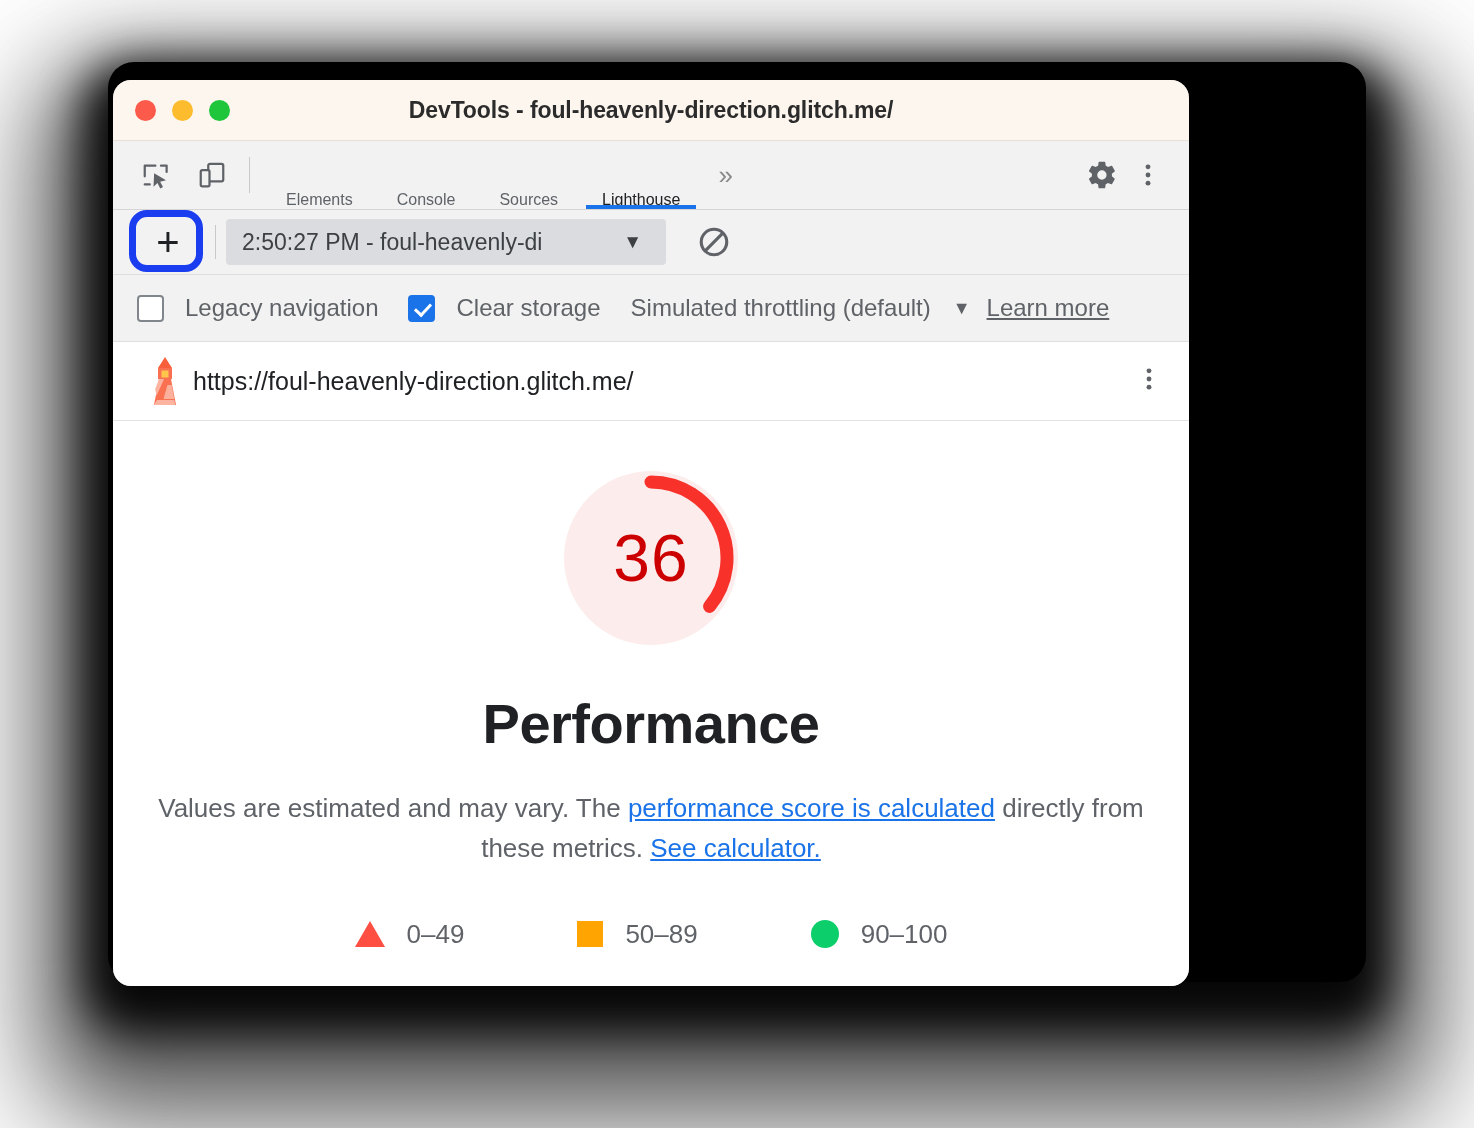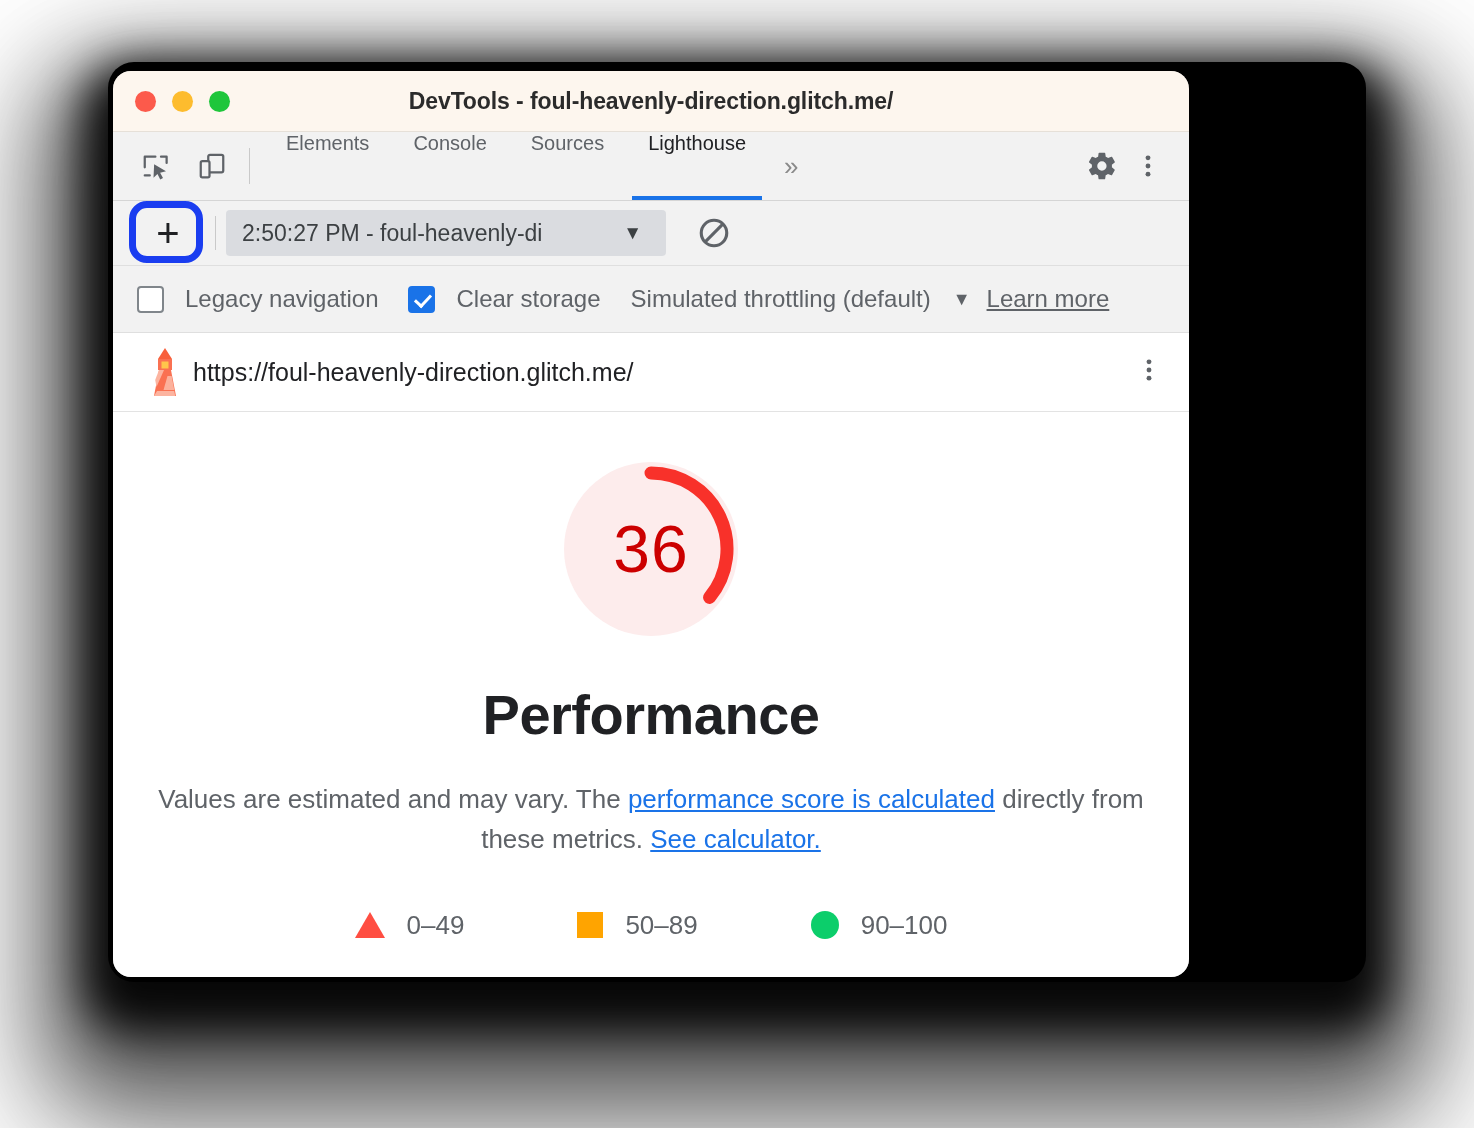--- a/index.html
+++ b/index.html
@@ -32,21 +32,21 @@
       0 26px 44px 24px rgba(0,0,0,0.92),
       0 60px 90px 60px rgba(0,0,0,0.55),
       0 90px 130px 90px rgba(0,0,0,0.22);
     background: #000;
   }
 
   
   #window {
     position: absolute;
     left: 113px;
-    top: 71px;
+    top: 80px;
     width: 1076px;
     height: 906px;
     border-radius: 18px;
     overflow: hidden;
     background: #a3a3a3;
     display: flex;
     flex-direction: column;
   }
 
   
@@ -105,23 +105,23 @@
     background: #c9c9c9;
     margin: 16px 14px;
     flex: none;
   }
   .tabs {
     display: flex;
     align-items: stretch;
   }
   .tab {
     display: flex;
-    align-items: flex-start;
+    align-items: flex-end;
     padding: 0 22px;
-    font-size: 20px;
+    font-size: 16px;
     color: #5f6368;
     position: relative;
     white-space: nowrap;
   }
   .tab.active { color: #202124; }
   .tab.active::after {
     content: "";
     position: absolute;
     left: 6px; right: 6px; bottom: 0;
     height: 4px;

